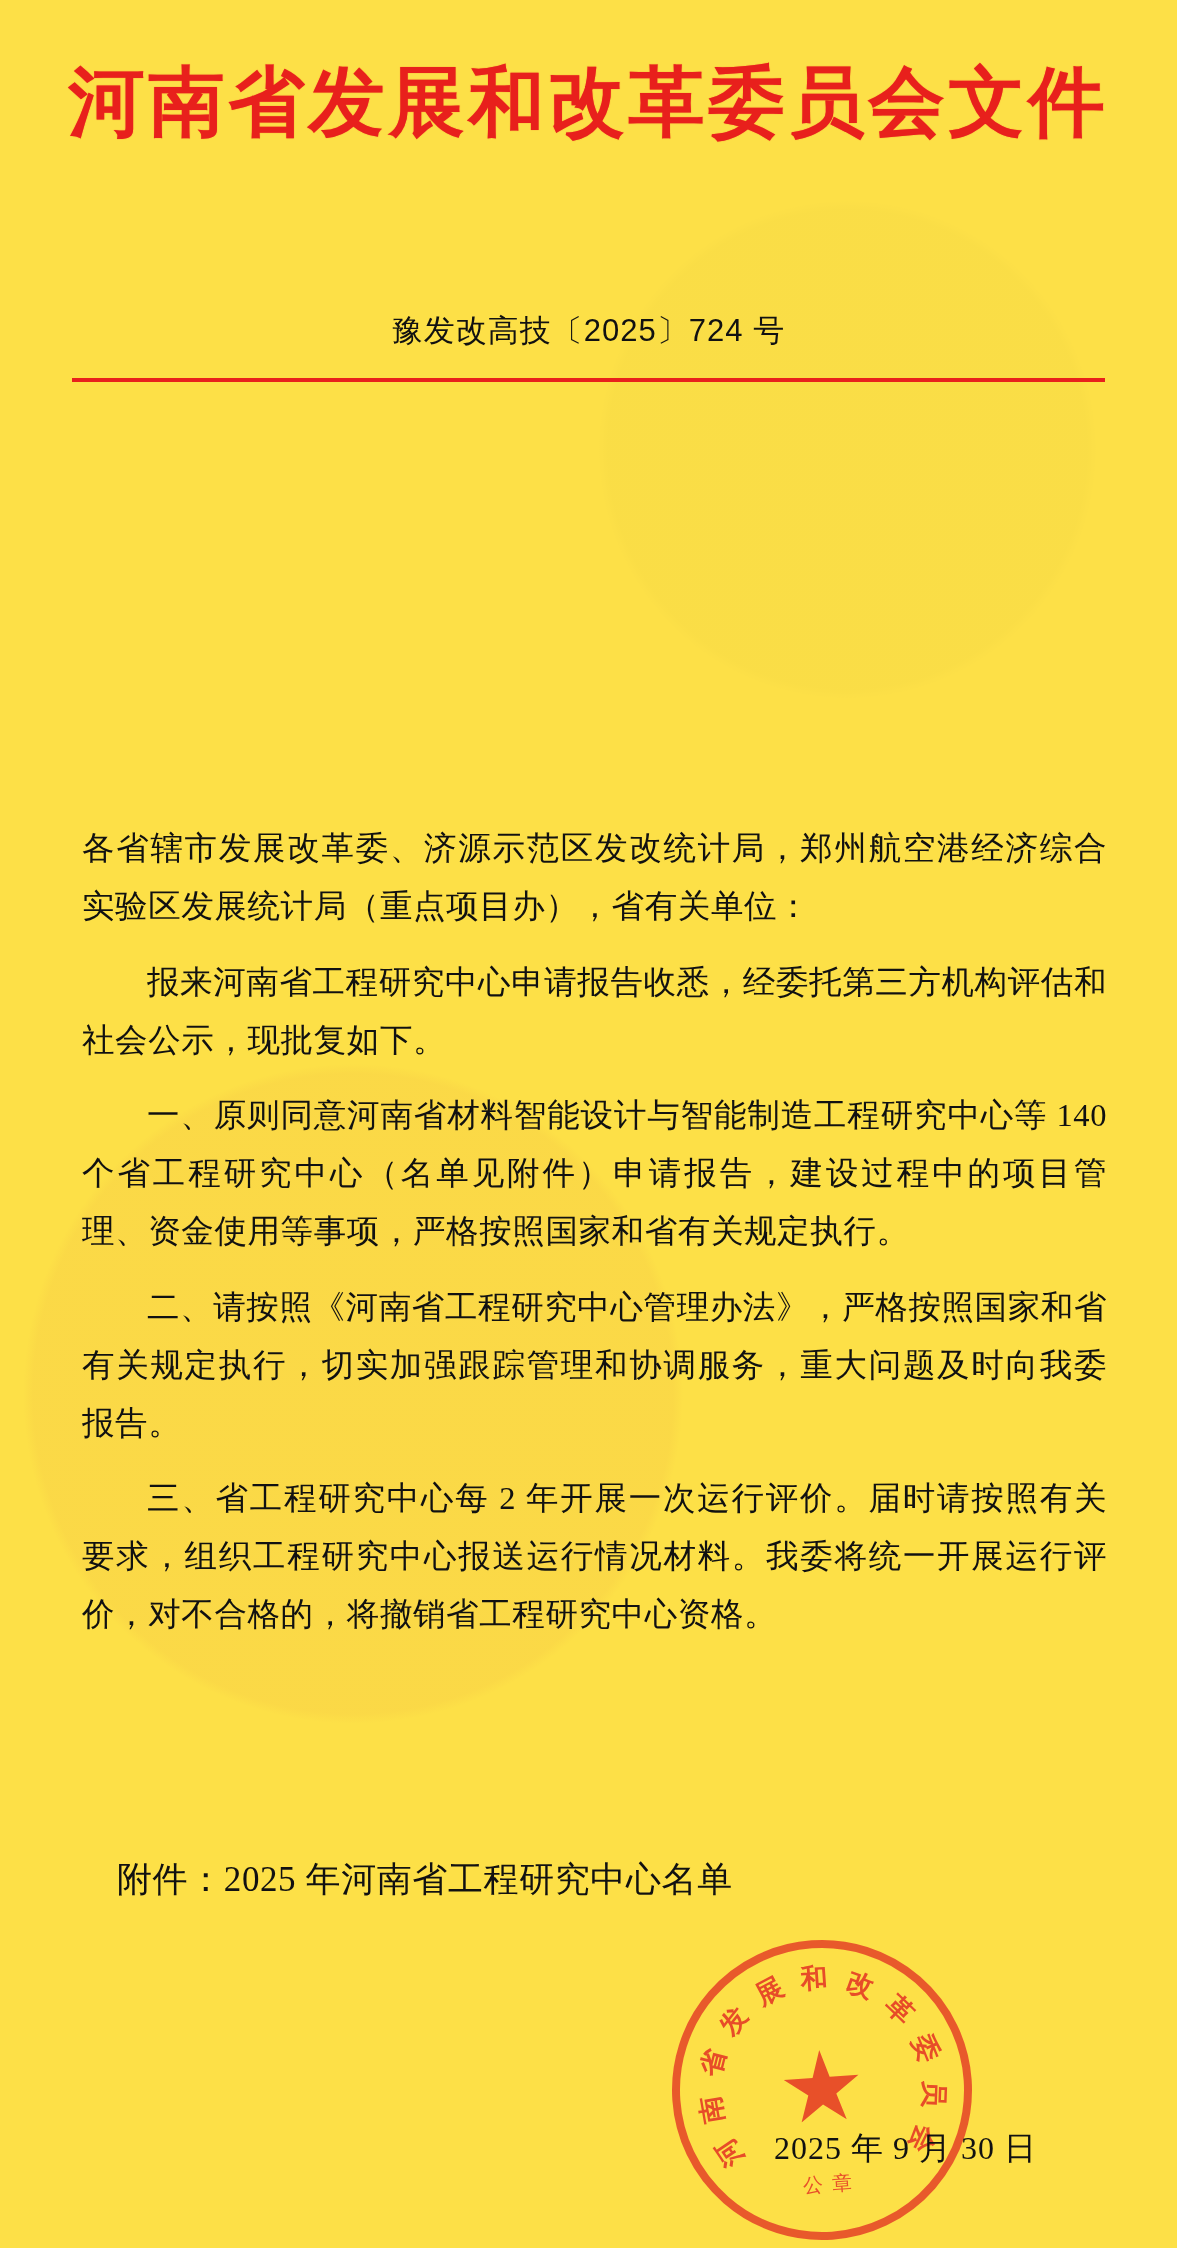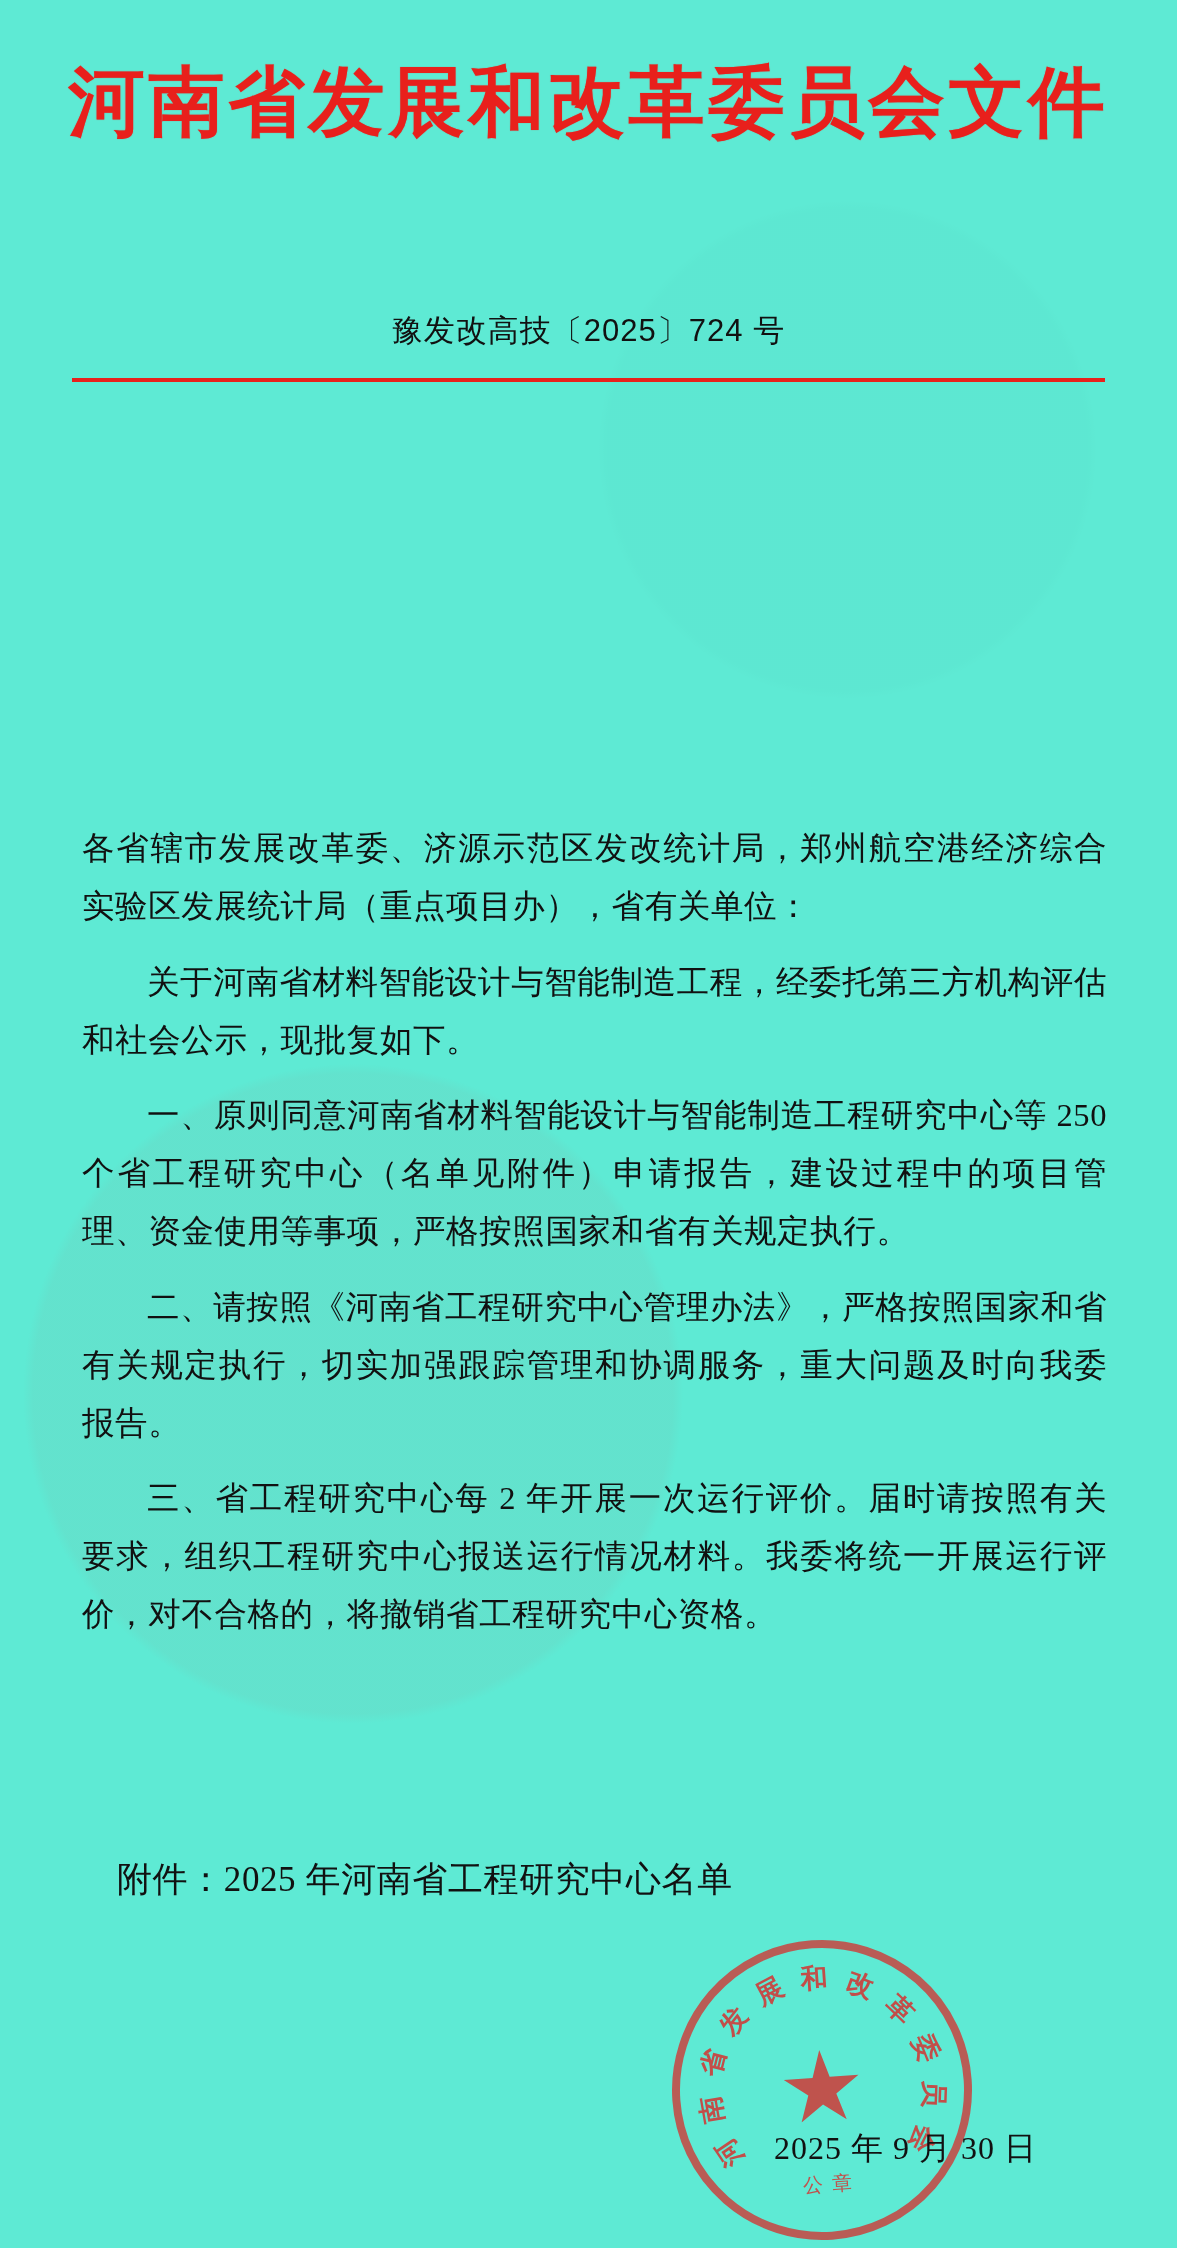--- a/index.html
+++ b/index.html
@@ -12,21 +12,21 @@
     height: 2248px;
     position: relative;
     font-family: "Liberation Serif", "DejaVu Serif", serif;
     color: #1a1a1a;
     overflow: hidden;
   }
 
   .page {
     position: absolute;
     inset: 0;
-    background: #5eead4;
+    background: #fde047;
     padding: 0;
   }
 
   
   .paper-tint {
     position: absolute;
     inset: 0;
     background:
       radial-gradient(circle at 30% 62%, rgba(200,60,60,0.045) 0 320px, rgba(0,0,0,0) 330px),
       radial-gradient(circle at 72% 20%, rgba(0,0,0,0.012) 0 240px, rgba(0,0,0,0) 250px);
@@ -201,22 +201,22 @@
 
   <div class="docnum-wrap">
     <span class="docnum">豫发改高技〔2025〕724 号</span>
   </div>
 
   <div class="red-rule"></div>
 
 
   <div class="body-block">
     <p class="para">各省辖市发展改革委、济源示范区发改统计局，郑州航空港经济综合实验区发展统计局（重点项目办），省有关单位：</p>
-    <p class="para indent gap">关于河南省材料智能设计与智能制造工程，经委托第三方机构评估和社会公示，现批复如下。</p>
-    <p class="para indent gap">一、原则同意河南省材料智能设计与智能制造工程研究中心等 250 个省工程研究中心（名单见附件）申请报告，建设过程中的项目管理、资金使用等事项，严格按照国家和省有关规定执行。</p>
+    <p class="para indent gap">报来河南省工程研究中心申请报告收悉，经委托第三方机构评估和社会公示，现批复如下。</p>
+    <p class="para indent gap">一、原则同意河南省材料智能设计与智能制造工程研究中心等 140 个省工程研究中心（名单见附件）申请报告，建设过程中的项目管理、资金使用等事项，严格按照国家和省有关规定执行。</p>
     <p class="para indent gap">二、请按照《河南省工程研究中心管理办法》，严格按照国家和省有关规定执行，切实加强跟踪管理和协调服务，重大问题及时向我委报告。</p>
     <p class="para indent gap">三、省工程研究中心每 2 年开展一次运行评价。届时请按照有关要求，组织工程研究中心报送运行情况材料。我委将统一开展运行评价，对不合格的，将撤销省工程研究中心资格。</p>
   </div>
 
   <div class="attachment">附件：2025 年河南省工程研究中心名单</div>
 
   <div class="seal">
     <div class="seal-text">
         <span style="transform: translate(-96.9948px, 56px) rotate(-120deg) translate(-50%, -50%);">河</span>
         <span style="transform: translate(-111.386px, 11.7072px) rotate(-96deg) translate(-50%, -50%);">南</span>

